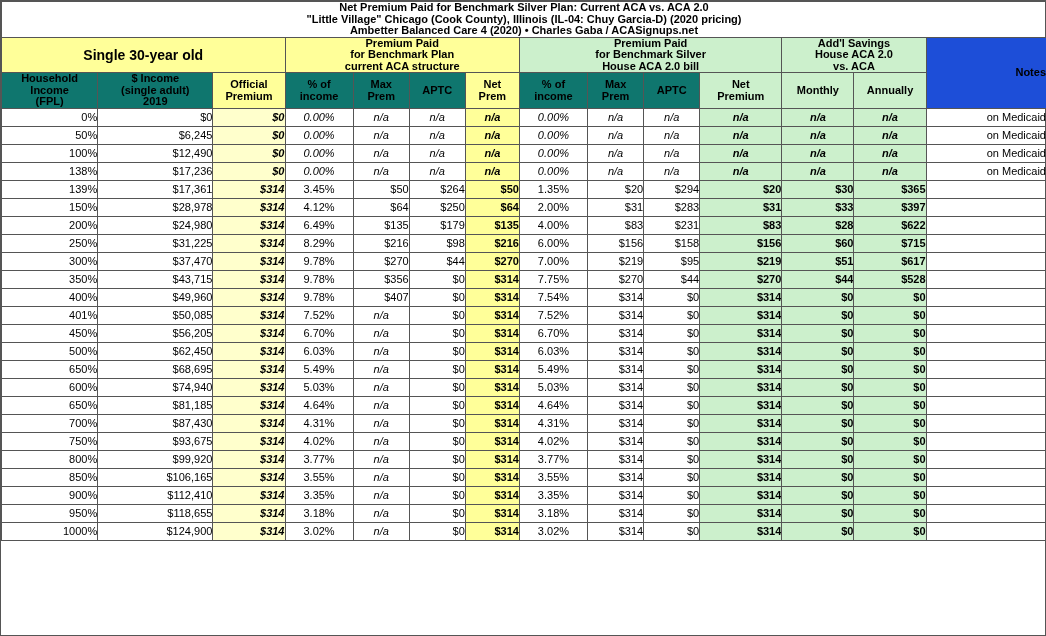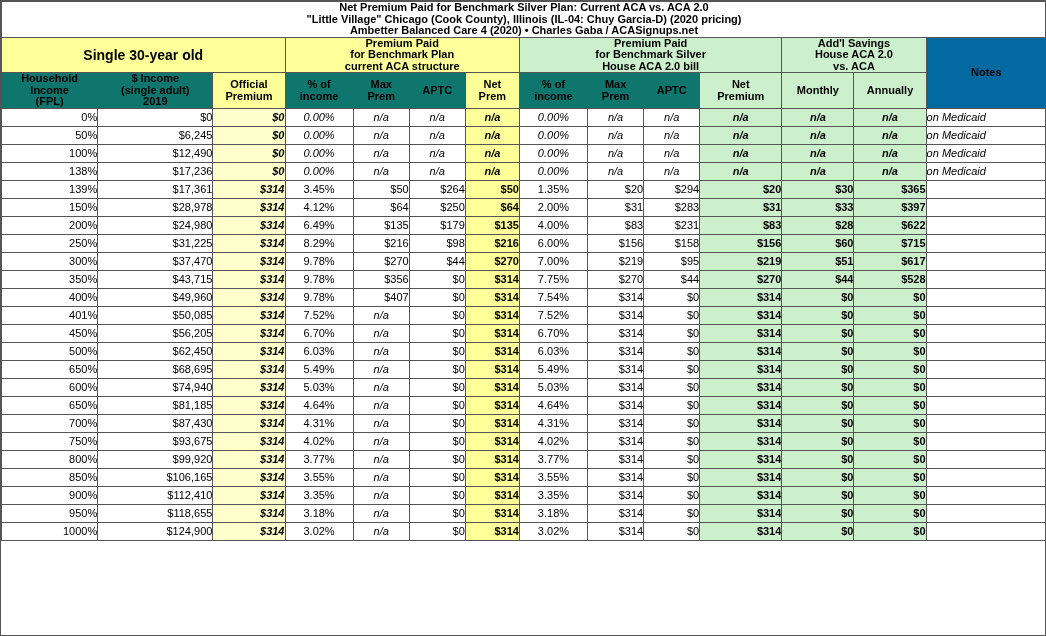--- a/index.html
+++ b/index.html
@@ -54,24 +54,24 @@
     font-weight: bold;
     font-size: 12.5px;
     line-height: 1.25;
     padding: 3px 2px;
   }
   .grp .big { font-size: 14px; }
   .yellowhdr { background: #ffff99; }
   .greenhdr { background: #ccf0cc; }
   .yellowmid { background: #ffff99; }
   .notes-hdr {
-    text-align: center;
+    text-align: right;
     font-weight: bold;
     font-size: 12.5px;
-    background: #0369a1;
+    background: #1d4ed8;
   }
 
   
   .colhdr {
     text-align: center;
     font-weight: bold;
     font-size: 11px;
     line-height: 1.15;
     padding: 2px 1px;
   }
@@ -80,21 +80,21 @@
   .colhdr.grn { background: #ccf0cc; }
 
   
   td.num { text-align: right; padding-right: 4px; font-size: 11.5px; }
   td.ctr { text-align: center; font-size: 11.5px; }
   td.bold { font-weight: bold; }
   td.ital { font-style: italic; }
   td.bg-yel { background: #ffff99; }
   td.bg-yell { background: #ffffcc; }
   td.bg-grn { background: #ccf0cc; }
-  td.notes { text-align: left; font-style: italic; font-size: 11.5px; }
+  td.notes { text-align: right; font-size: 11.5px; }
   tr.rowh td { height: 17px; }
 
   .fpl { text-align: right; padding-right: 5px; font-size: 11.5px; }
 </style>
 </head>
 <body>
 
 <div id="sheet">
   <table class="grid">
     <colgroup>

